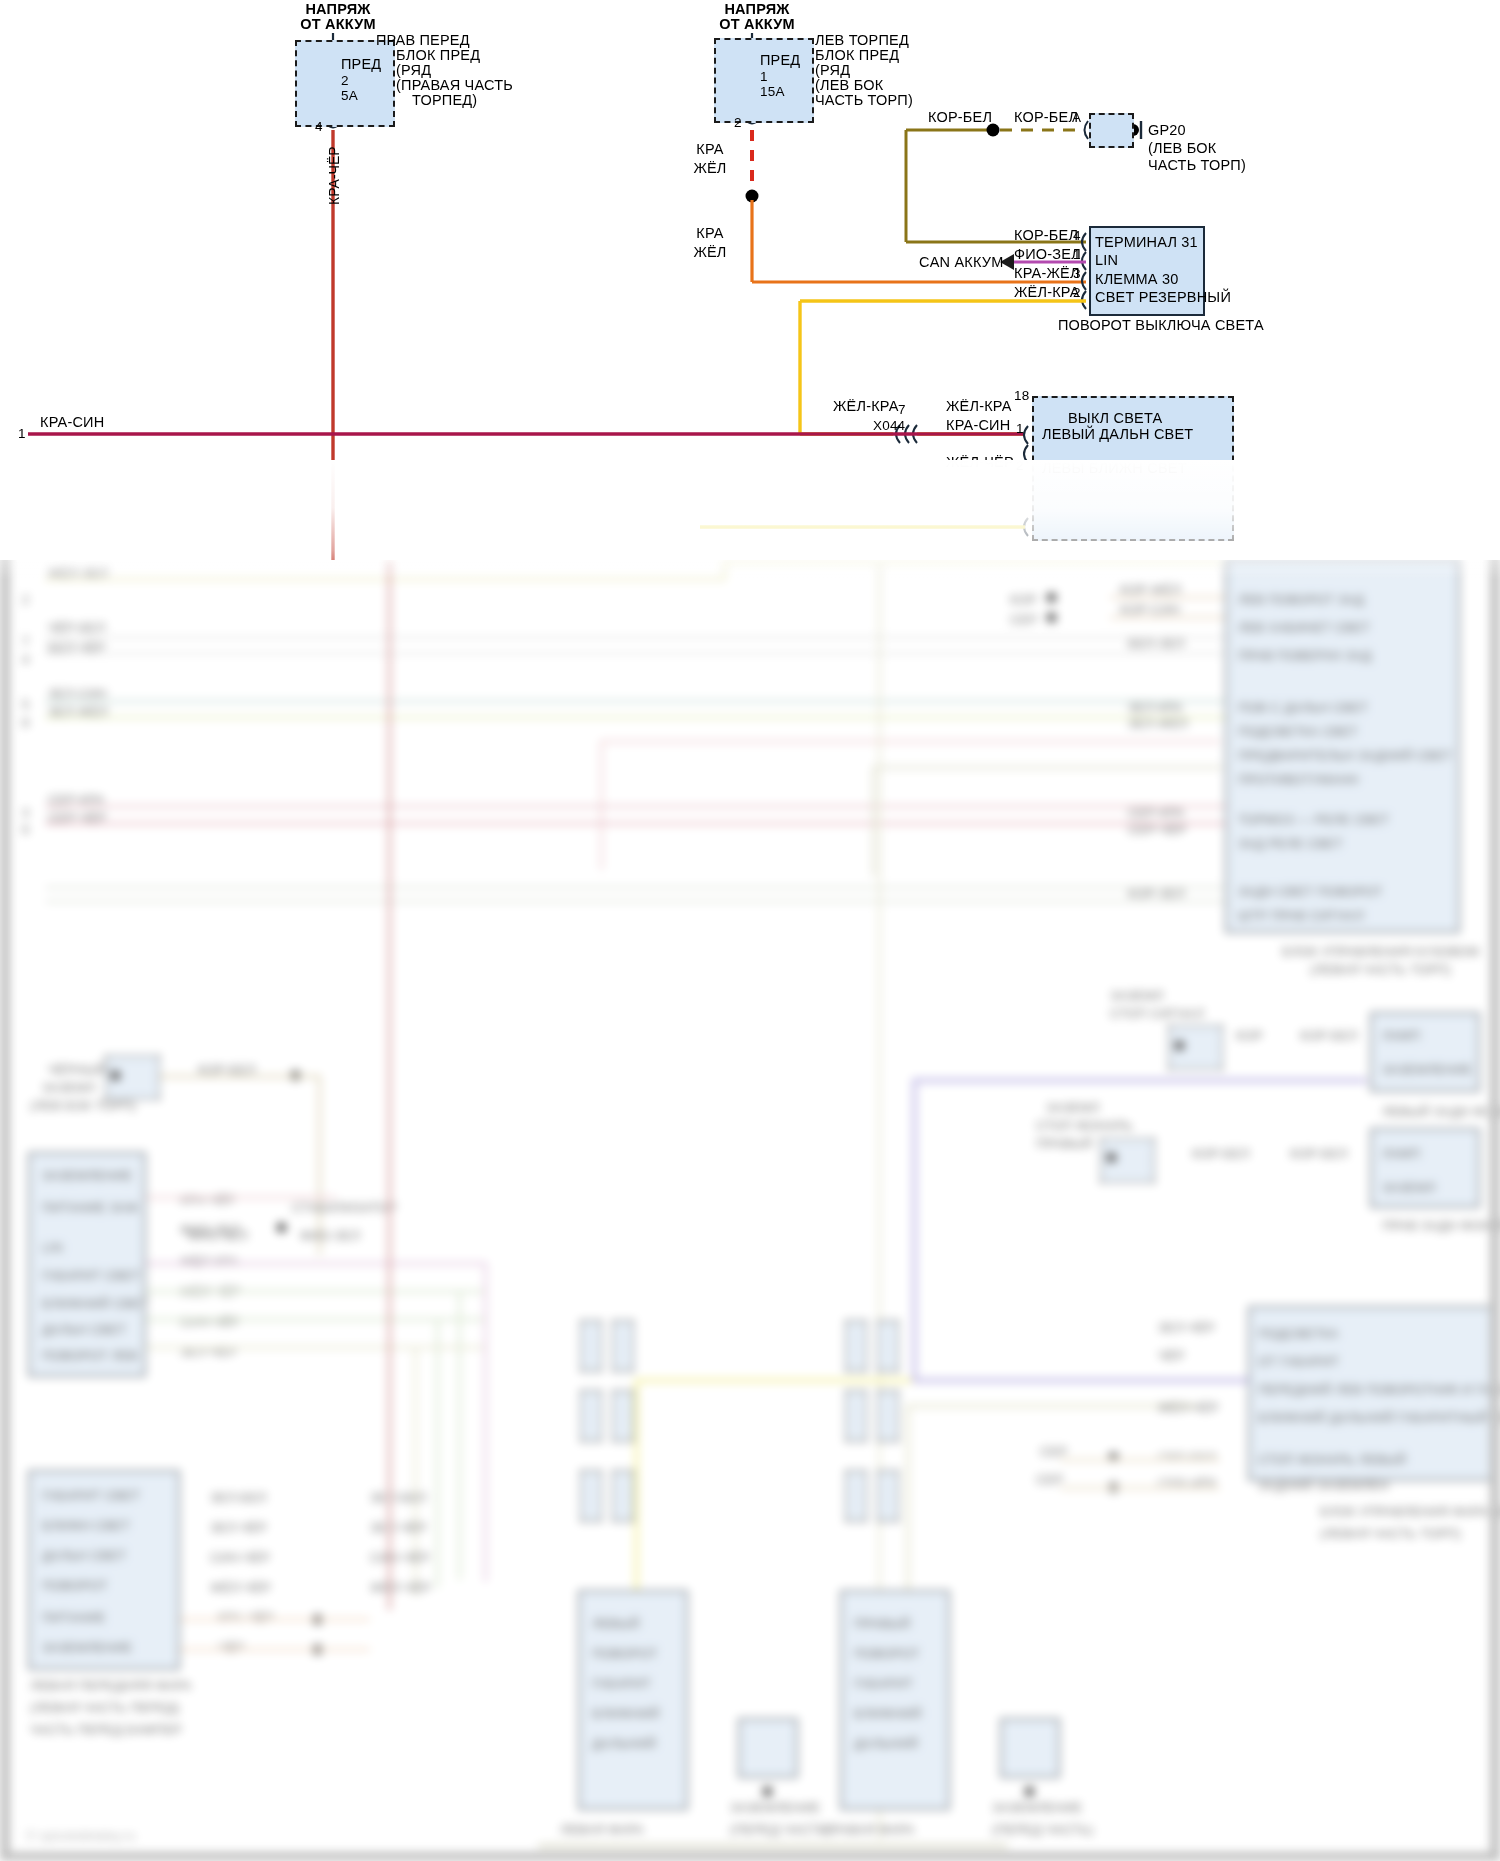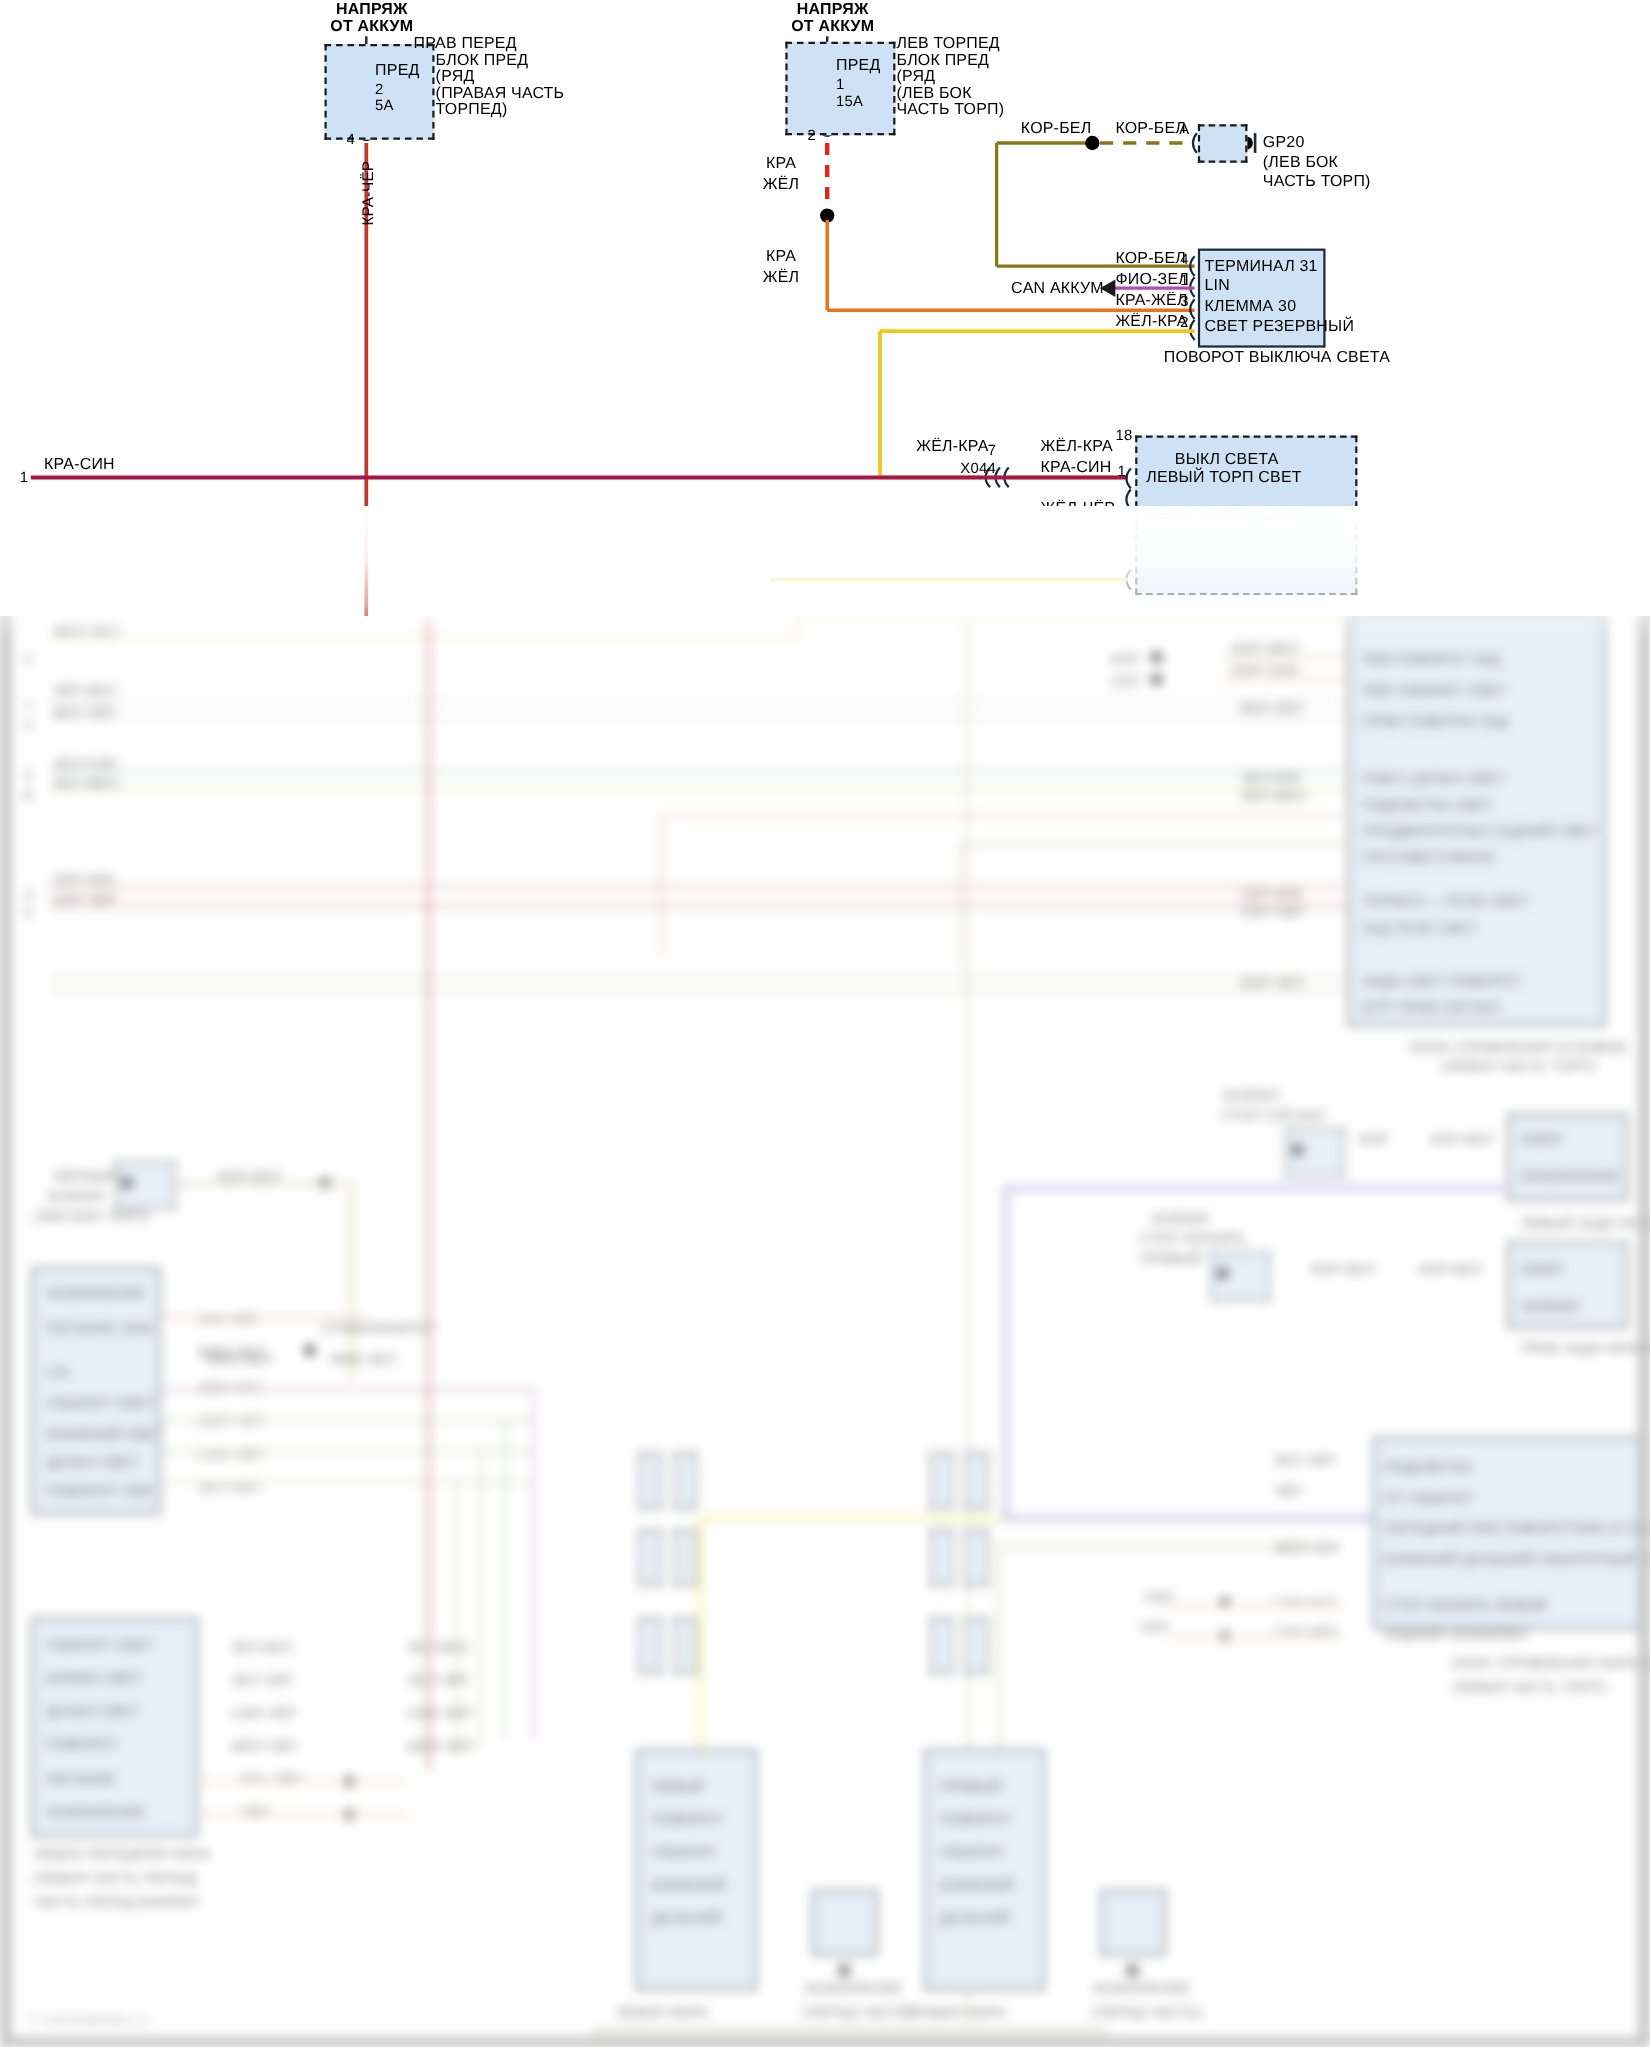--- a/index.html
+++ b/index.html
@@ -346,21 +346,21 @@
     <div class="box dash" style="left:295px;top:40px;width:100px;height:87px;"></div>
     <div class="lbl b c" style="left:268px;top:2px;width:140px;">НАПРЯЖ<br>ОТ АККУМ</div>
     <div class="lbl" style="left:341px;top:57px;">ПРЕД</div>
     <div class="lbl num" style="left:341px;top:73px;">2</div>
     <div class="lbl num" style="left:341px;top:88px;">5А</div>
     <div class="lbl num" style="left:315px;top:119px;">4</div>
     <div class="lbl" style="left:376px;top:33px;">ПРАВ ПЕРЕД</div>
     <div class="lbl" style="left:396px;top:48px;">БЛОК ПРЕД</div>
     <div class="lbl" style="left:396px;top:63px;">(РЯД</div>
     <div class="lbl" style="left:396px;top:78px;">(ПРАВАЯ ЧАСТЬ</div>
-    <div class="lbl" style="left:396px;top:93px;">ТОРПЕД)</div>
+    <div class="lbl" style="left:412px;top:93px;">ТОРПЕД)</div>
     <div class="vlbl" style="left:326px;top:205px;">КРА-ЧЁР</div>
 
     <div class="box dash" style="left:714px;top:38px;width:100px;height:85px;"></div>
     <div class="lbl b c" style="left:687px;top:2px;width:140px;">НАПРЯЖ<br>ОТ АККУМ</div>
     <div class="lbl" style="left:760px;top:53px;">ПРЕД</div>
     <div class="lbl num" style="left:760px;top:69px;">1</div>
     <div class="lbl num" style="left:760px;top:84px;">15А</div>
     <div class="lbl num" style="left:734px;top:115px;">2</div>
     <div class="lbl" style="left:815px;top:33px;">ЛЕВ ТОРПЕД</div>
     <div class="lbl" style="left:815px;top:48px;">БЛОК ПРЕД</div>
@@ -396,21 +396,21 @@
 
     <div class="lbl" style="left:919px;top:255px;">CAN АККУМ</div>
     <div class="lbl" style="left:1058px;top:318px;">ПОВОРОТ ВЫКЛЮЧА СВЕТА</div>
 
     <div class="lbl" style="left:833px;top:399px;">ЖЁЛ-КРА</div>
     <div class="lbl num" style="left:898px;top:402px;">7</div>
     <div class="lbl num" style="left:873px;top:418px;">X044</div>
 
     <div class="box dash" style="left:1032px;top:396px;width:202px;height:145px;"></div>
     <div class="lbl" style="left:1068px;top:411px;">ВЫКЛ СВЕТА</div>
-    <div class="lbl" style="left:1042px;top:427px;">ЛЕВЫЙ ТОРП СВЕТ</div>
+    <div class="lbl" style="left:1042px;top:427px;">ЛЕВЫЙ ДАЛЬН СВЕТ</div>
     <div class="lbl" style="left:1042px;top:461px;">ЛЕВЫ БЛИЖН СВЕТ</div>
 
     <div class="lbl" style="left:946px;top:399px;">ЖЁЛ-КРА</div>
     <div class="lbl num" style="left:1014px;top:388px;">18</div>
     <div class="lbl" style="left:946px;top:418px;">КРА-СИН</div>
     <div class="lbl num" style="left:1016px;top:421px;">1</div>
     <div class="lbl" style="left:946px;top:455px;">ЖЁЛ-ЧЁР</div>
     <div class="lbl num" style="left:1016px;top:458px;">2</div>
 
     <div class="lbl num" style="left:18px;top:426px;">1</div>

